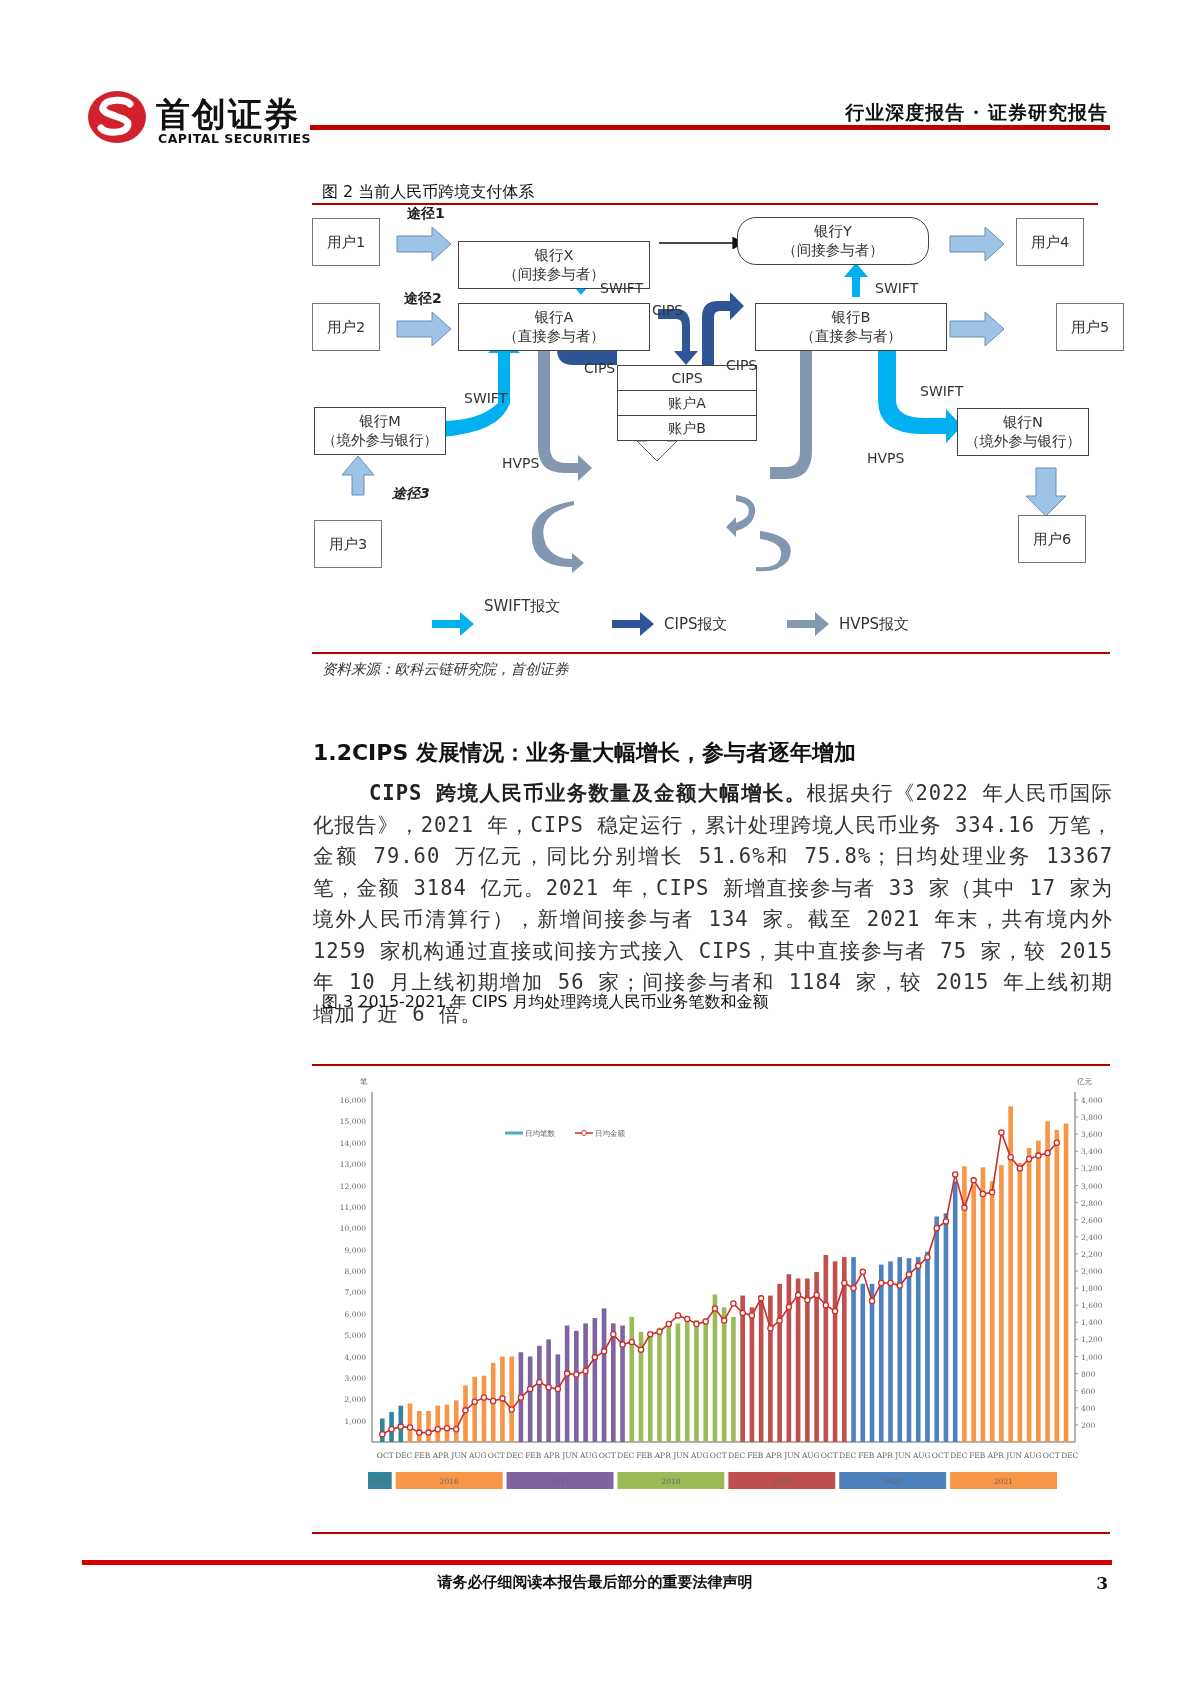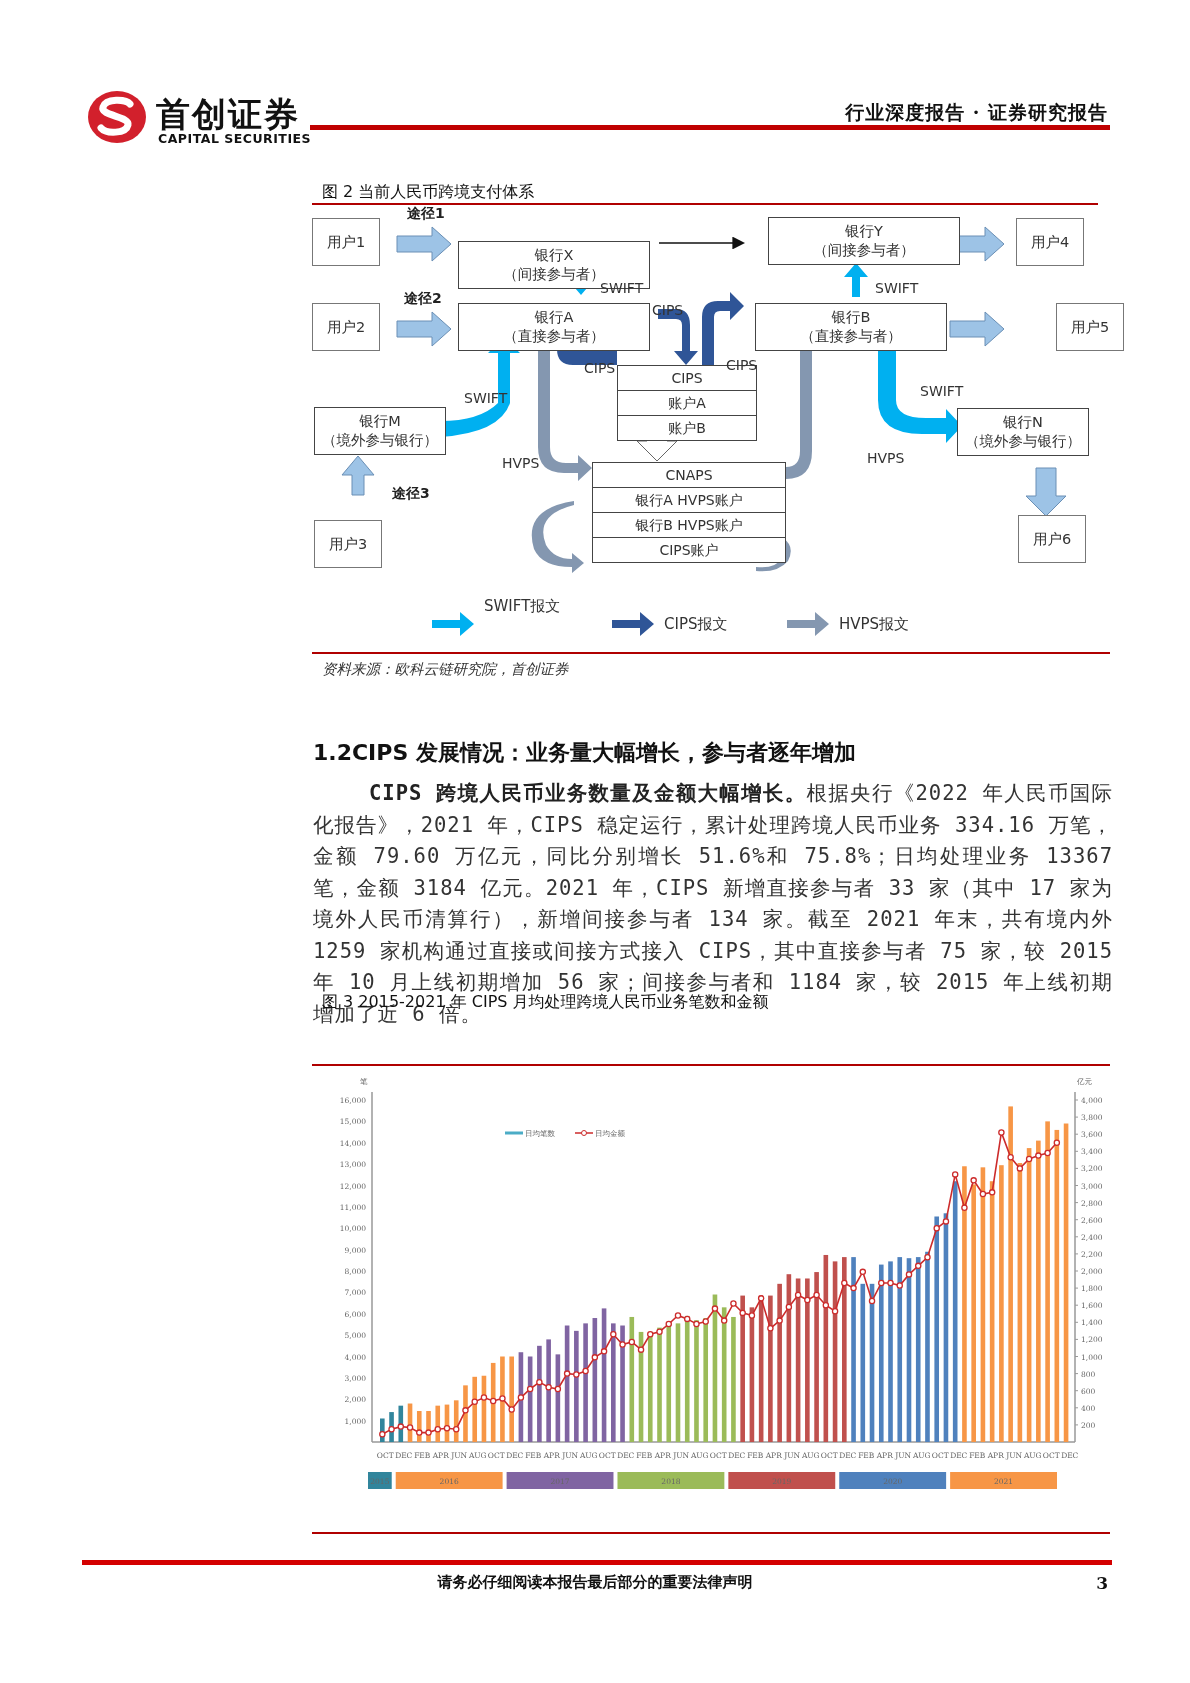--- a/index.html
+++ b/index.html
@@ -121,21 +121,21 @@
       <span>用户5</span>
     </div>
   <div class="box user" style="left:706px;top:310px;width:66px;height:46px;">
       <span>用户6</span>
     </div>
 
   <div class="box" style="left:146px;top:12px;width:190px;height:46px;margin-top:24px;">
     <span>银行X</span>
     <span>（间接参与者）</span>
   </div>
-  <div class="box" style="left:456px;top:12px;width:190px;height:46px;">
+  <div class="box" style="left:425px;top:12px;width:190px;height:46px;border-radius:19px;">
     <span>银行Y</span>
     <span>（间接参与者）</span>
   </div>
   <div class="box" style="left:146px;top:98px;width:190px;height:46px;">
     <span>银行A</span>
     <span>（直接参与者）</span>
   </div>
   <div class="box" style="left:443px;top:98px;width:190px;height:46px;">
     <span>银行B</span>
     <span>（直接参与者）</span>
@@ -147,30 +147,24 @@
   <div class="box" style="left:645px;top:203px;width:130px;height:46px;">
     <span>银行N</span>
     <span>（境外参与银行）</span>
   </div>
 
   <div class="stack" style="left:305px;top:160px;width:138px;">
     <div>CIPS</div>
     <div>账户A</div>
     <div>账户B</div>
   </div>
-  <div class="stack" style="left:280px;top:257px;width:192px;">
-    <div>CNAPS</div>
-    <div>银行A HVPS账户</div>
-    <div>银行B HVPS账户</div>
-    <div>CIPS账户</div>
-  </div>
 
   <div class="dlabel bold" style="left:95px;top:0px;">途径1</div>
   <div class="dlabel bold" style="left:92px;top:85px;">途径2</div>
-  <div class="dlabel bold" style="left:80px;top:280px;">途径3</div>
+  <div class="dlabel bold" style="left:80px;top:280px;font-style:italic;">途径3</div>
   <div class="dlabel" style="left:288px;top:75px;">SWIFT</div>
   <div class="dlabel" style="left:563px;top:75px;">SWIFT</div>
   <div class="dlabel" style="left:152px;top:185px;">SWIFT</div>
   <div class="dlabel" style="left:608px;top:178px;">SWIFT</div>
   <div class="dlabel" style="left:340px;top:97px;">CIPS</div>
   <div class="dlabel" style="left:272px;top:155px;">CIPS</div>
   <div class="dlabel" style="left:414px;top:152px;">CIPS</div>
   <div class="dlabel" style="left:190px;top:250px;">HVPS</div>
   <div class="dlabel" style="left:555px;top:245px;">HVPS</div>
 

